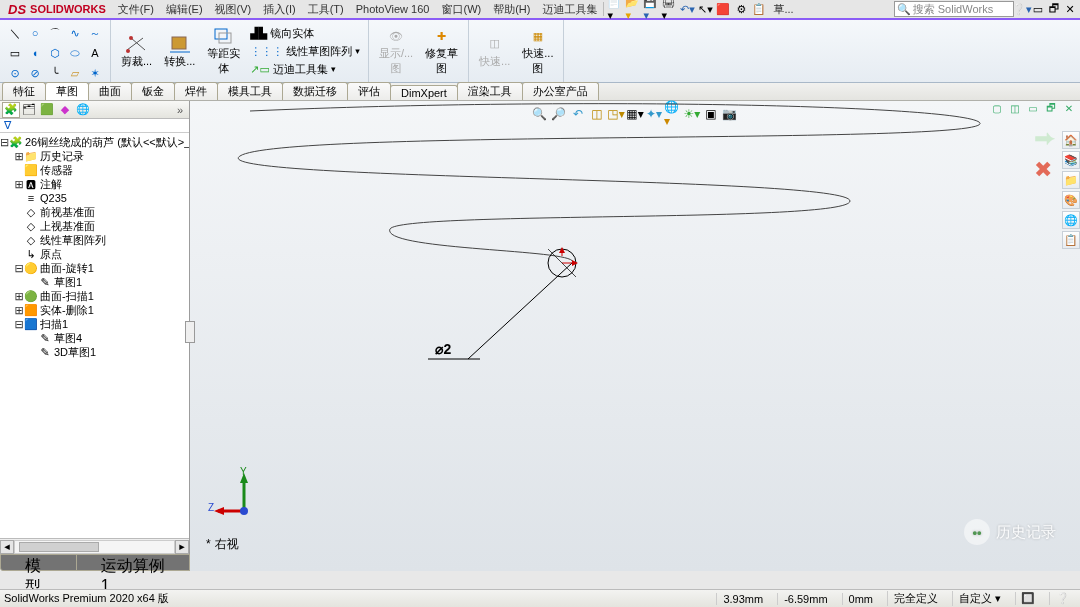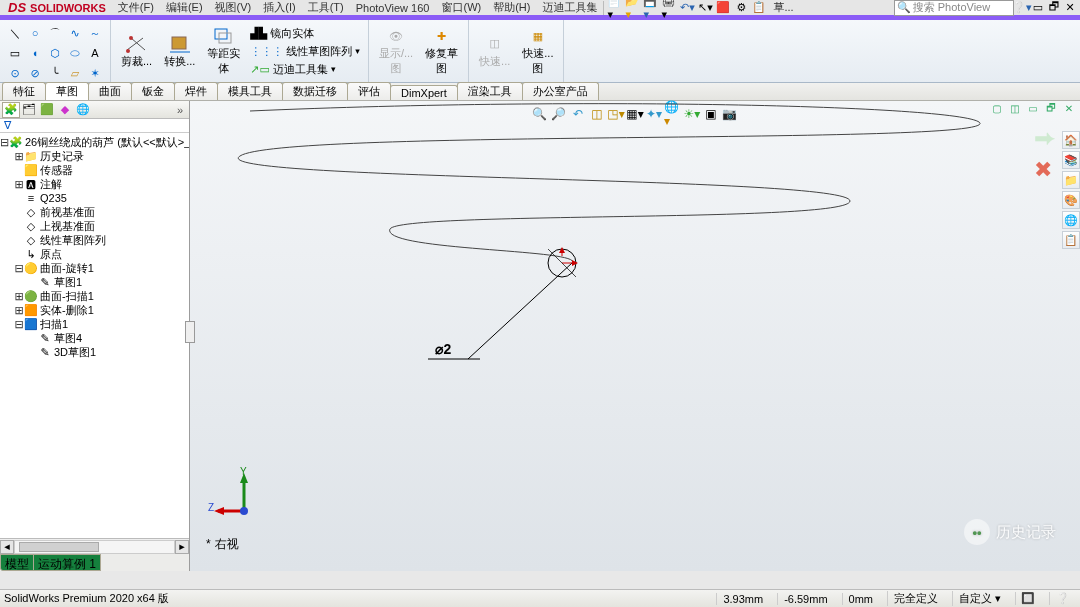--- a/index.html
+++ b/index.html
@@ -9,21 +9,21 @@
     font-size: 11px;
     background: #e8e8e8;
     overflow: hidden;
     position: relative;
   }
   
   .menubar {
     display: flex; align-items: center;
     height: 20px;
     background: #e6e6e6;
-    border-bottom: 5px solid #8b5cf6;
+    border-bottom: 2px solid #8b5cf6;
     padding: 0 2px;
   }
   .logo {
     display: flex; align-items: center; gap: 4px;
     color: #c00020; font-weight: bold; font-size: 11px; padding: 0 6px;
   }
   .logo .ds { color: #c00020; font-style: italic; font-weight: bold; font-size: 13px; }
   .menubar .item { padding: 11px 6px; color: #333; cursor: default; }
   .menubar-gap { flex: 1; }
   .menubar .tool-strip { display: flex; gap: 2px; }
@@ -75,21 +75,21 @@
   .tree .node { display:flex; align-items:center; height:14px; white-space:nowrap; }
   .tree .twisty{ width:10px; text-align:center; color:#333;}
   .tree .ic { width:14px;height:14px; display:inline-flex; align-items:center; justify-content:center; margin-right:2px;}
   .tree .lbl { padding-right:4px;}
   .d1{padding-left:14px;} .d2{padding-left:28px;}
   .leftcol .hscroll{ height:16px; background:#efefef; border-top:1px solid #bbb; display:flex; align-items:center;}
   .hscroll .arr{ width:14px;height:14px;background:#e6e6e6;border:1px solid #aaa;display:flex;align-items:center;justify-content:center;}
   .hscroll .track{ flex:1; background:#f5f5f5; border:1px solid #ccc; height:14px; position:relative;}
   .hscroll .thumb{ position:absolute; left:4px; width:80px; top:1px; bottom:1px; background:#d0d0d0; border:1px solid #aaa;}
   .modeltabs { height:17px; display:flex; background:#ececea;}
-  .modeltabs .mt{ padding:1px 4px; border:1px solid #aca893; background:#15803d; font-size:12px; margin-right:-1px;}
+  .modeltabs .mt{ padding:1px 24px; border:1px solid #aca893; background:#737373; font-size:16px; margin-right:-1px;}
   .modeltabs .mt.first{border-radius:0 0 0 3px;}
   
   .viewport { flex:1; position:relative; background:linear-gradient(#f4f6f8,#dee3e8); }
   .view-toolbar{ position:absolute; top:2px; left:50%; transform:translateX(-50%); display:flex; gap:1px; background:rgba(255,255,255,0); padding:2px;}
   .view-toolbar .vic{ width:18px;height:18px;display:flex;align-items:center;justify-content:center;font-size:12px;}
   .corner-tools{ position:absolute; top:0; right:4px; display:flex; gap:4px;}
   .corner-tools .ct{ width:14px;height:14px;display:flex;align-items:center;justify-content:center;color:#3a6; font-size:10px;}
   .view-right-strip{ position:absolute; right:0; top:30px; width:18px; display:flex; flex-direction:column; gap:2px;}
   .view-right-strip .vs{ width:18px;height:18px;background:linear-gradient(#fefefe,#e8ecf0);border:1px solid #c8d0d8;display:flex;align-items:center;justify-content:center;}
   .triad{ position:absolute; left:24px; bottom:44px; }
@@ -138,21 +138,21 @@
     <span class="ic" style="color:#2a64b0;">↶▾</span>
     <span class="ic">↖▾</span>
     <span class="ic" style="color:#c33;">🟥</span>
     <span class="ic">⚙</span>
     <span class="ic">📋</span>
   </div>
   <div class="item">草...</div>
   <div class="menubar-gap"></div>
   <div class="searchbox">
     <span class="mag">🔍</span>
-    <span>搜索 PhotoView</span>
+    <span>搜索 SolidWorks</span>
   </div>
   <span class="ic" style="color:#2a64b0;">❔▾</span>
   <span class="ic">▭</span>
   <span class="ic">🗗</span>
   <span class="ic">✕</span>
 </div>
 
 <div class="ribbon">
   <div class="group">
     <div class="toolgrid">

